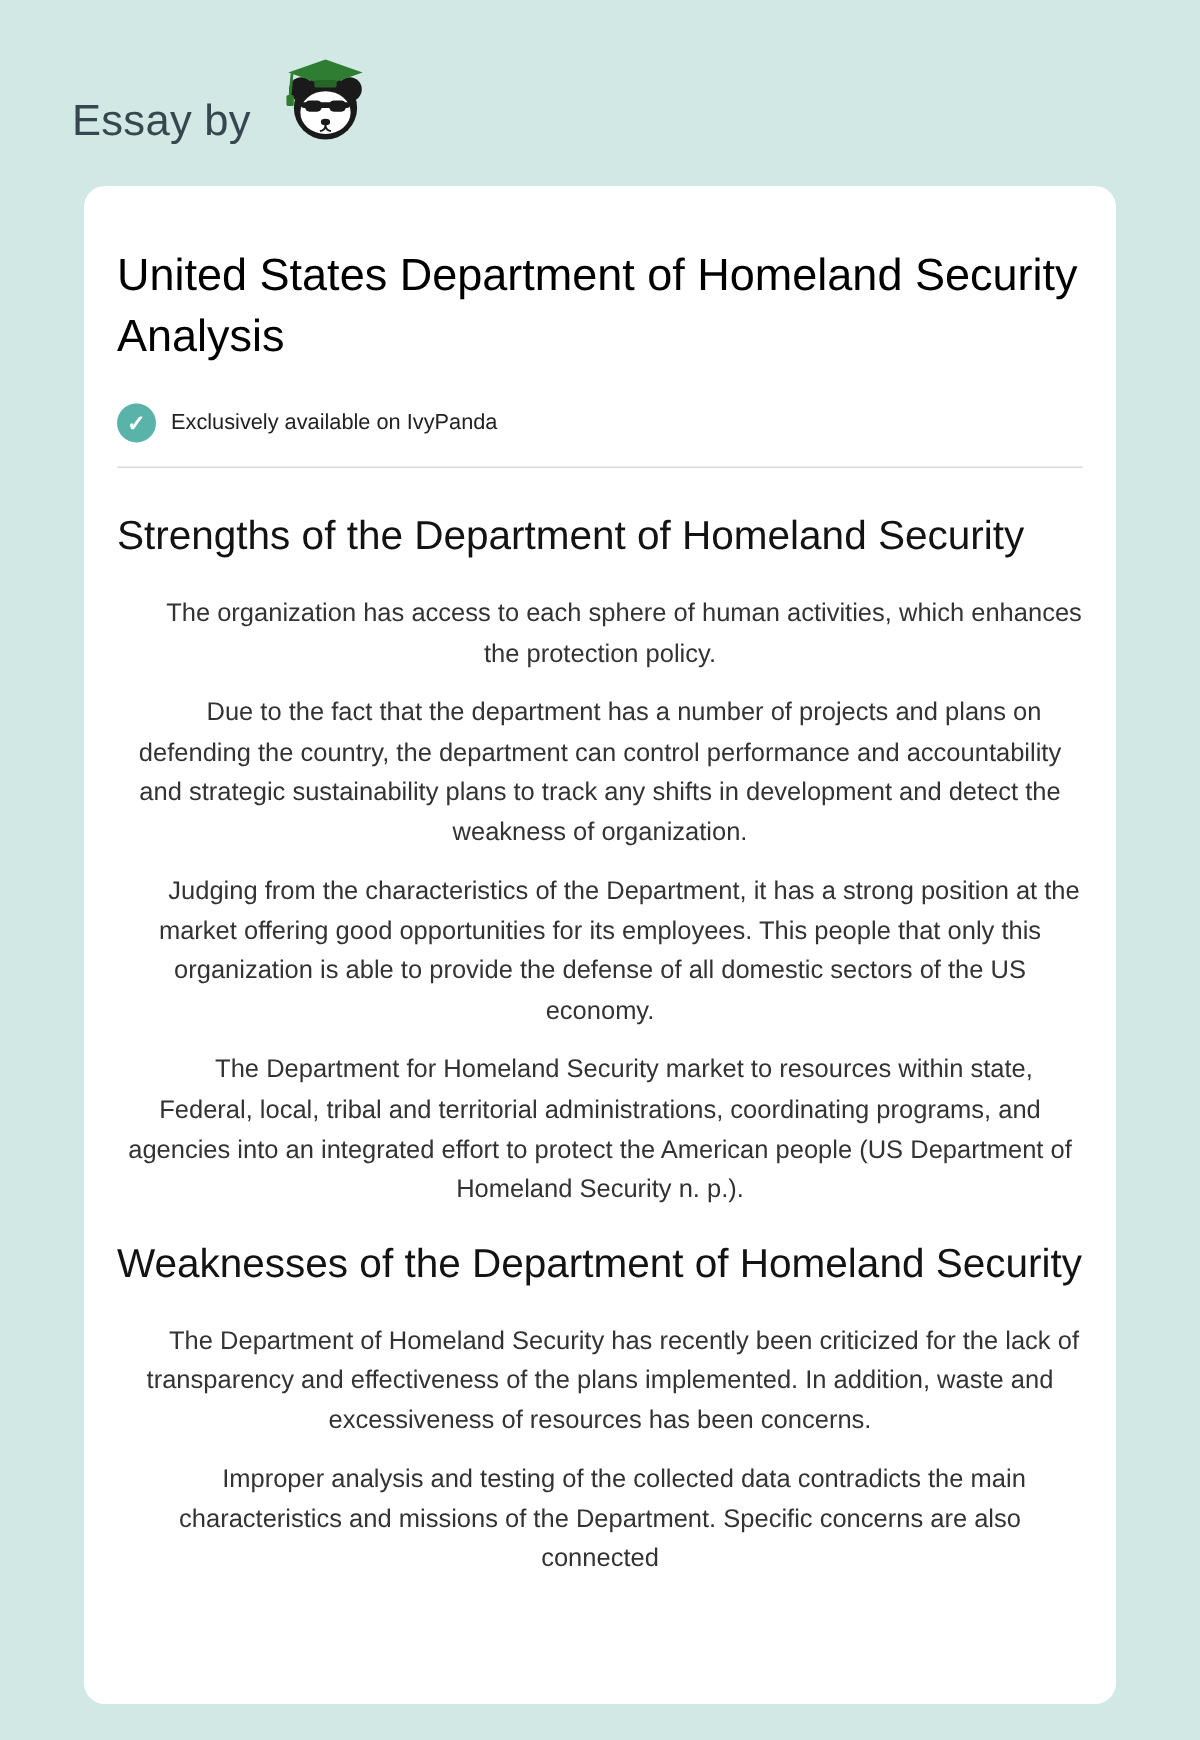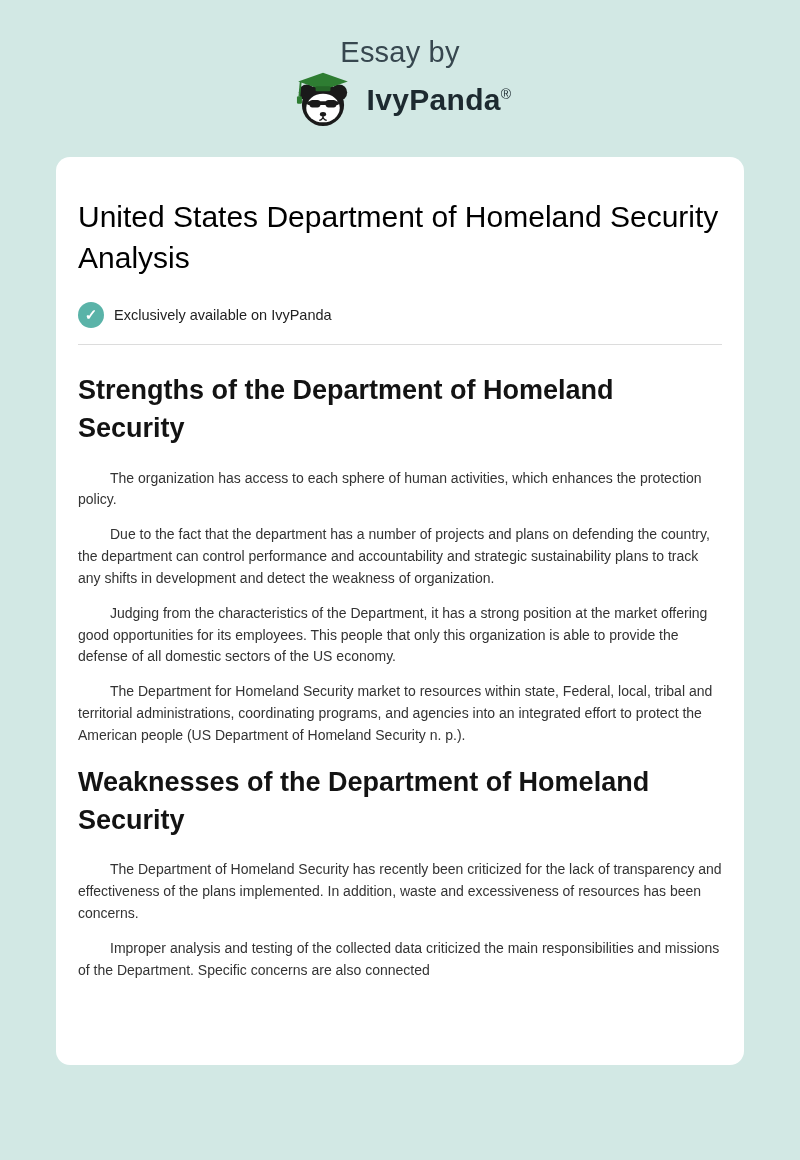--- a/index.html
+++ b/index.html
@@ -10,23 +10,23 @@
     width: 800px;
     height: 1160px;
     background: #d2e8e4;
     font-family: "Liberation Sans", sans-serif;
     overflow: hidden;
   }
 
   
   .header {
     display: flex;
-    align-items: center;
+    align-items: flex-end;
     padding: 36px 48px 26px 48px;
-    flex-direction: column;
+    gap: 16px;
   }
   .essay-by {
     font-size: 29px;
     color: #37474f;
     font-weight: 400;
     letter-spacing: 0.2px;
   }
   .brand {
     display: flex;
     align-items: center;
@@ -88,29 +88,30 @@
   }
   .badge-text {
     font-size: 14.5px;
     font-weight: 400;
     color: #222222;
   }
   .card h2 {
     margin: 16px 0 20px 0;
     font-size: 27px;
     line-height: 1.42;
-    font-weight: 700;
+    font-weight: 400;
     color: #131313;
   }
   .card p {
     margin: 0 0 13px 0;
-    font-size: 14px;
+    font-size: 17px;
     line-height: 1.56;
     color: #333333;
     text-indent: 32px;
+    text-align: center;
   }
 </style>
 </head>
 <body>
 
 <div class="header">
   <span class="essay-by">Essay by</span>
 
   <div class="brand">
     <span>
@@ -129,36 +130,35 @@
         <ellipse cx="50" cy="73" rx="5" ry="3.5" fill="#1a1a1a"></ellipse>
         <path d="M50 76 Q50 82 44 83 M50 76 Q50 82 56 83" stroke="#1a1a1a" stroke-width="2" fill="none"></path>
 
         <polygon points="50,6 90,20 50,34 10,20" fill="#2e7d32"></polygon>
         <rect x="38" y="28" width="24" height="8" rx="2" fill="#256628"></rect>
 
         <path d="M14 21 L12 44" stroke="#2e7d32" stroke-width="3" fill="none"></path>
         <rect x="8" y="44" width="8" height="12" rx="2" fill="#2e7d32"></rect>
       </svg>
     </span>
-    <span class="brand-name"><span>IvyPanda</span><sup>®</sup></span>
   </div>
 </div>
 
 <div class="card">
 
   <h1>United States Department of Homeland Security Analysis</h1>
 
   <div class="badge-row">
     <span class="check-circle">✓</span>
     <span class="badge-text">Exclusively available on IvyPanda</span>
   </div>
 
   <h2>Strengths of the Department of Homeland Security</h2>
   <p>The organization has access to each sphere of human activities, which enhances the protection policy.</p>
   <p>Due to the fact that the department has a number of projects and plans on defending the country, the department can control performance and accountability and strategic sustainability plans to track any shifts in development and detect the weakness of organization.</p>
   <p>Judging from the characteristics of the Department, it has a strong position at the market offering good opportunities for its employees. This people that only this organization is able to provide the defense of all domestic sectors of the US economy.</p>
   <p>The Department for Homeland Security market to resources within state, Federal, local, tribal and territorial administrations, coordinating programs, and agencies into an integrated effort to protect the American people (US Department of Homeland Security n. p.).</p>
 
   <h2>Weaknesses of the Department of Homeland Security</h2>
   <p>The Department of Homeland Security has recently been criticized for the lack of transparency and effectiveness of the plans implemented. In addition, waste and excessiveness of resources has been concerns.</p>
-  <p>Improper analysis and testing of the collected data criticized the main responsibilities and missions of the Department. Specific concerns are also connected</p>
+  <p>Improper analysis and testing of the collected data contradicts the main characteristics and missions of the Department. Specific concerns are also connected</p>
 
 </div>
 
 </body></html>

